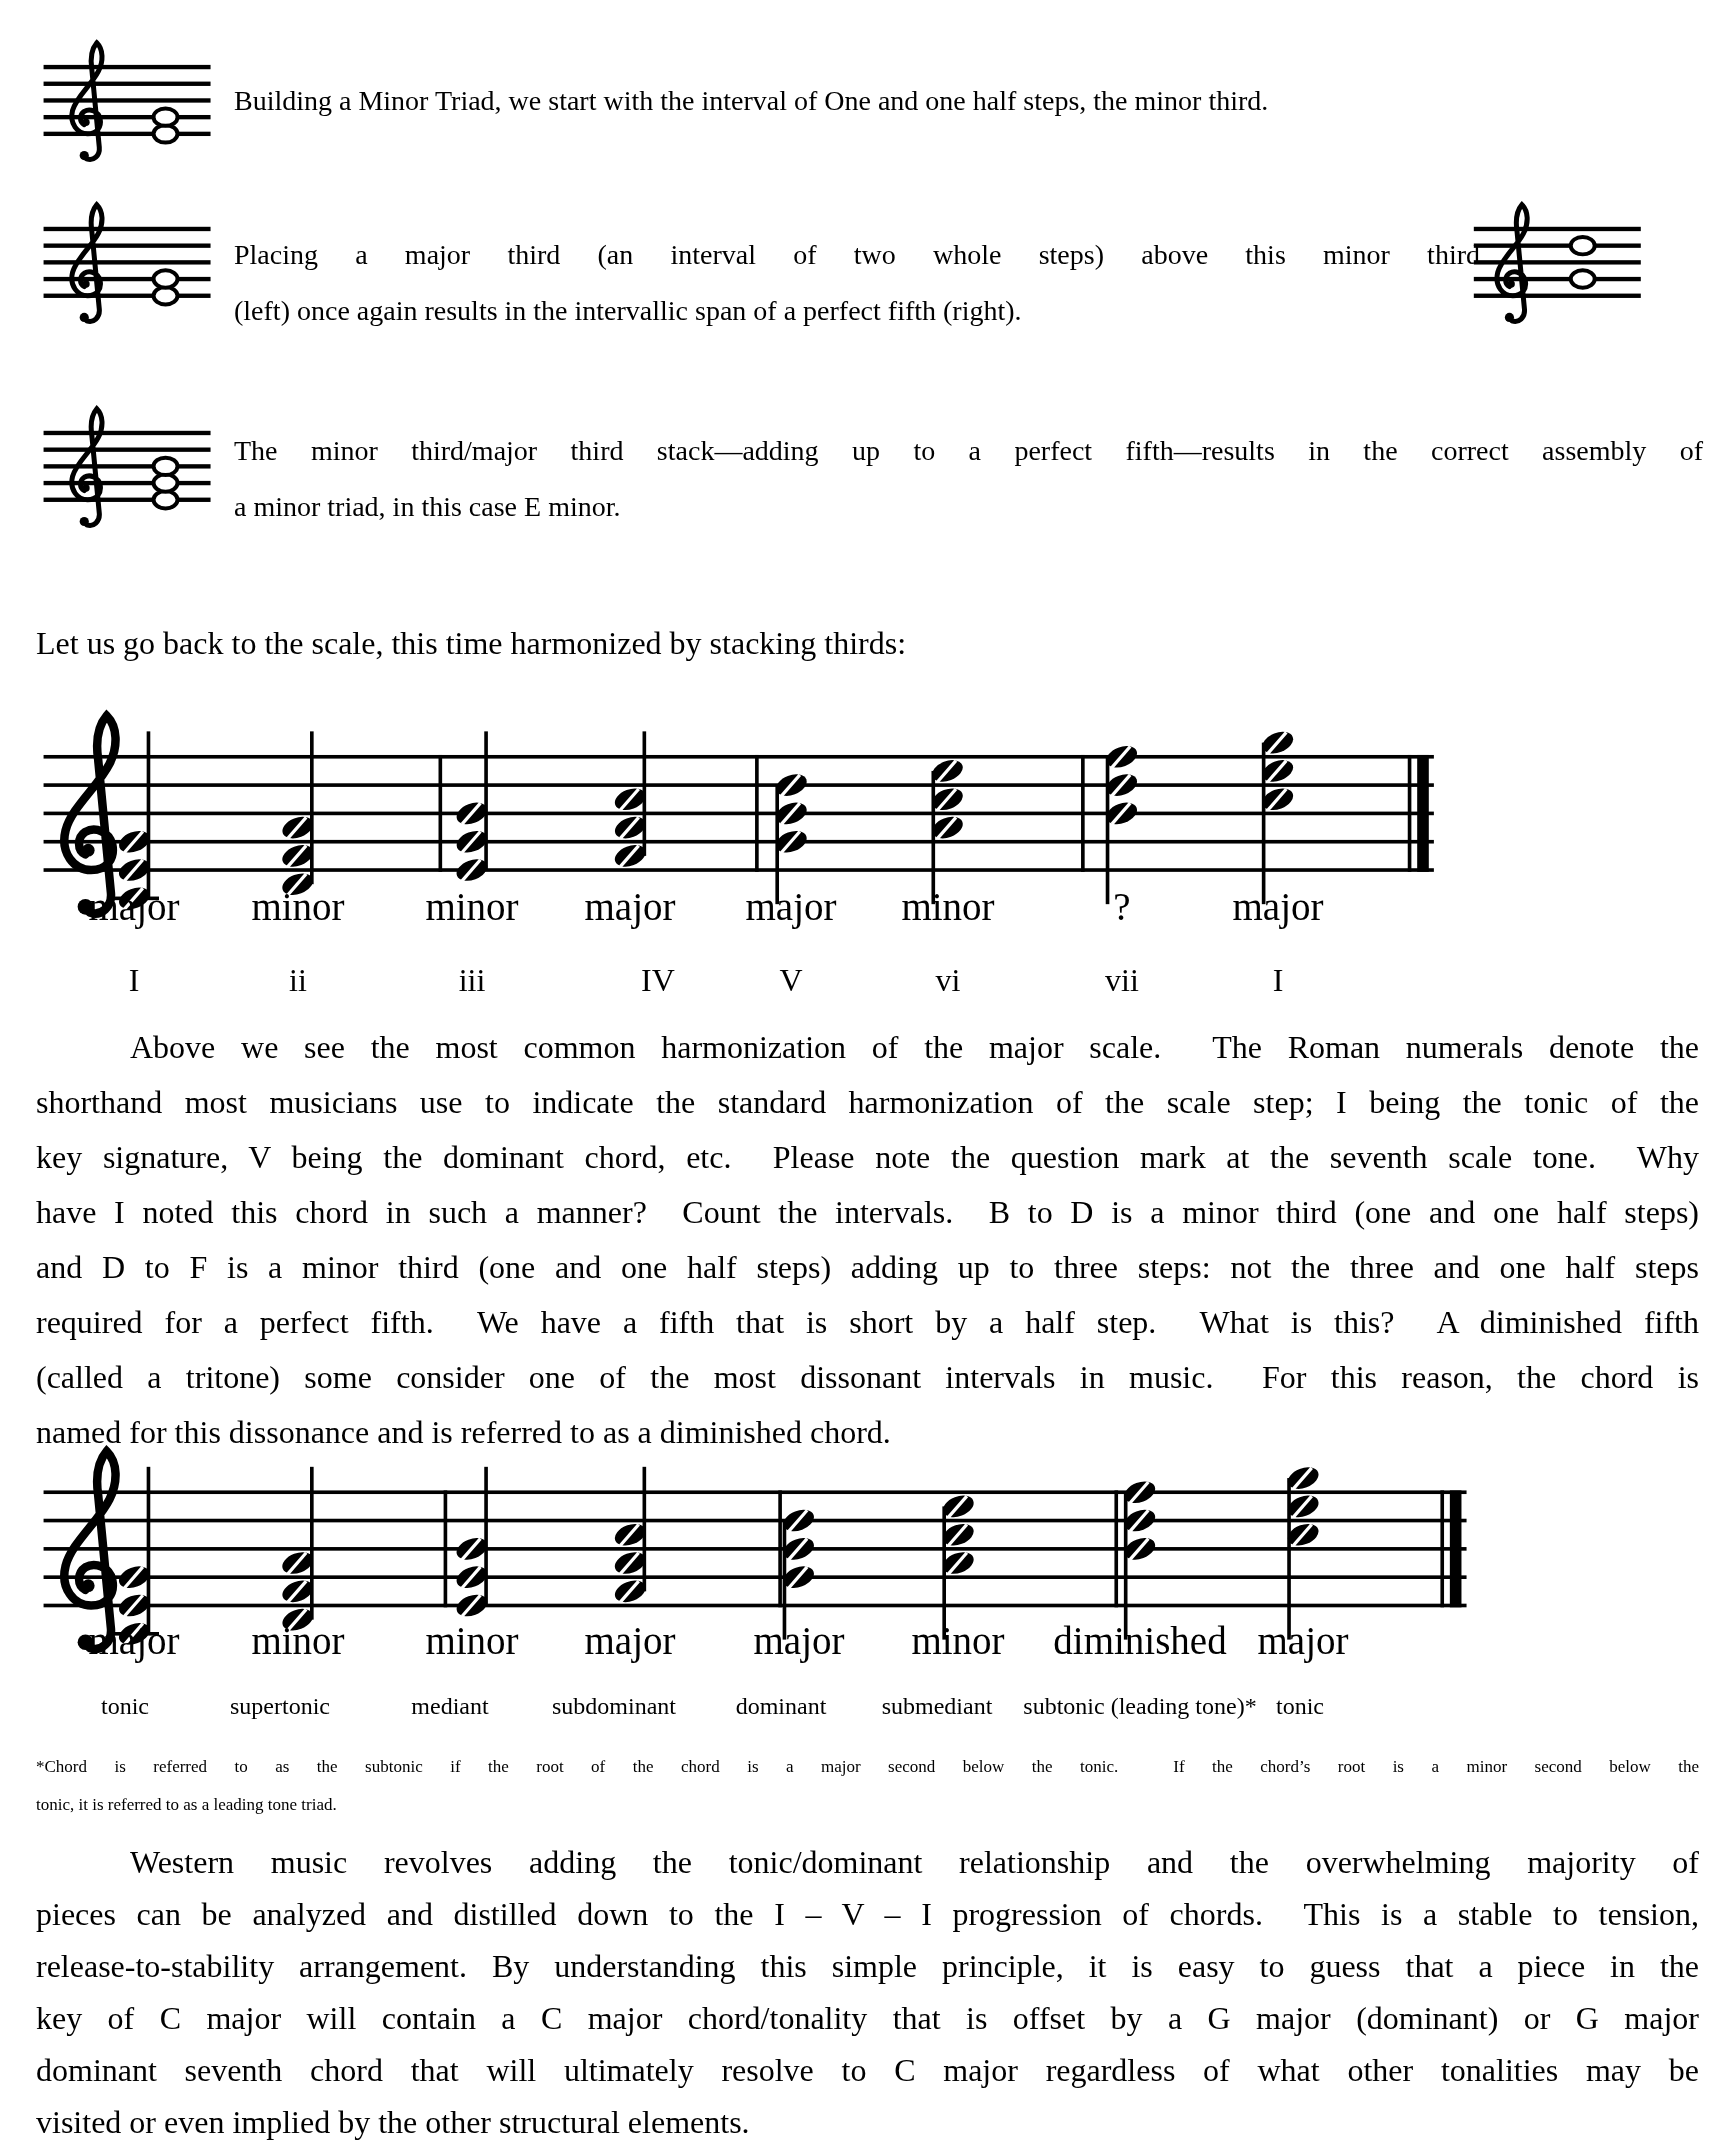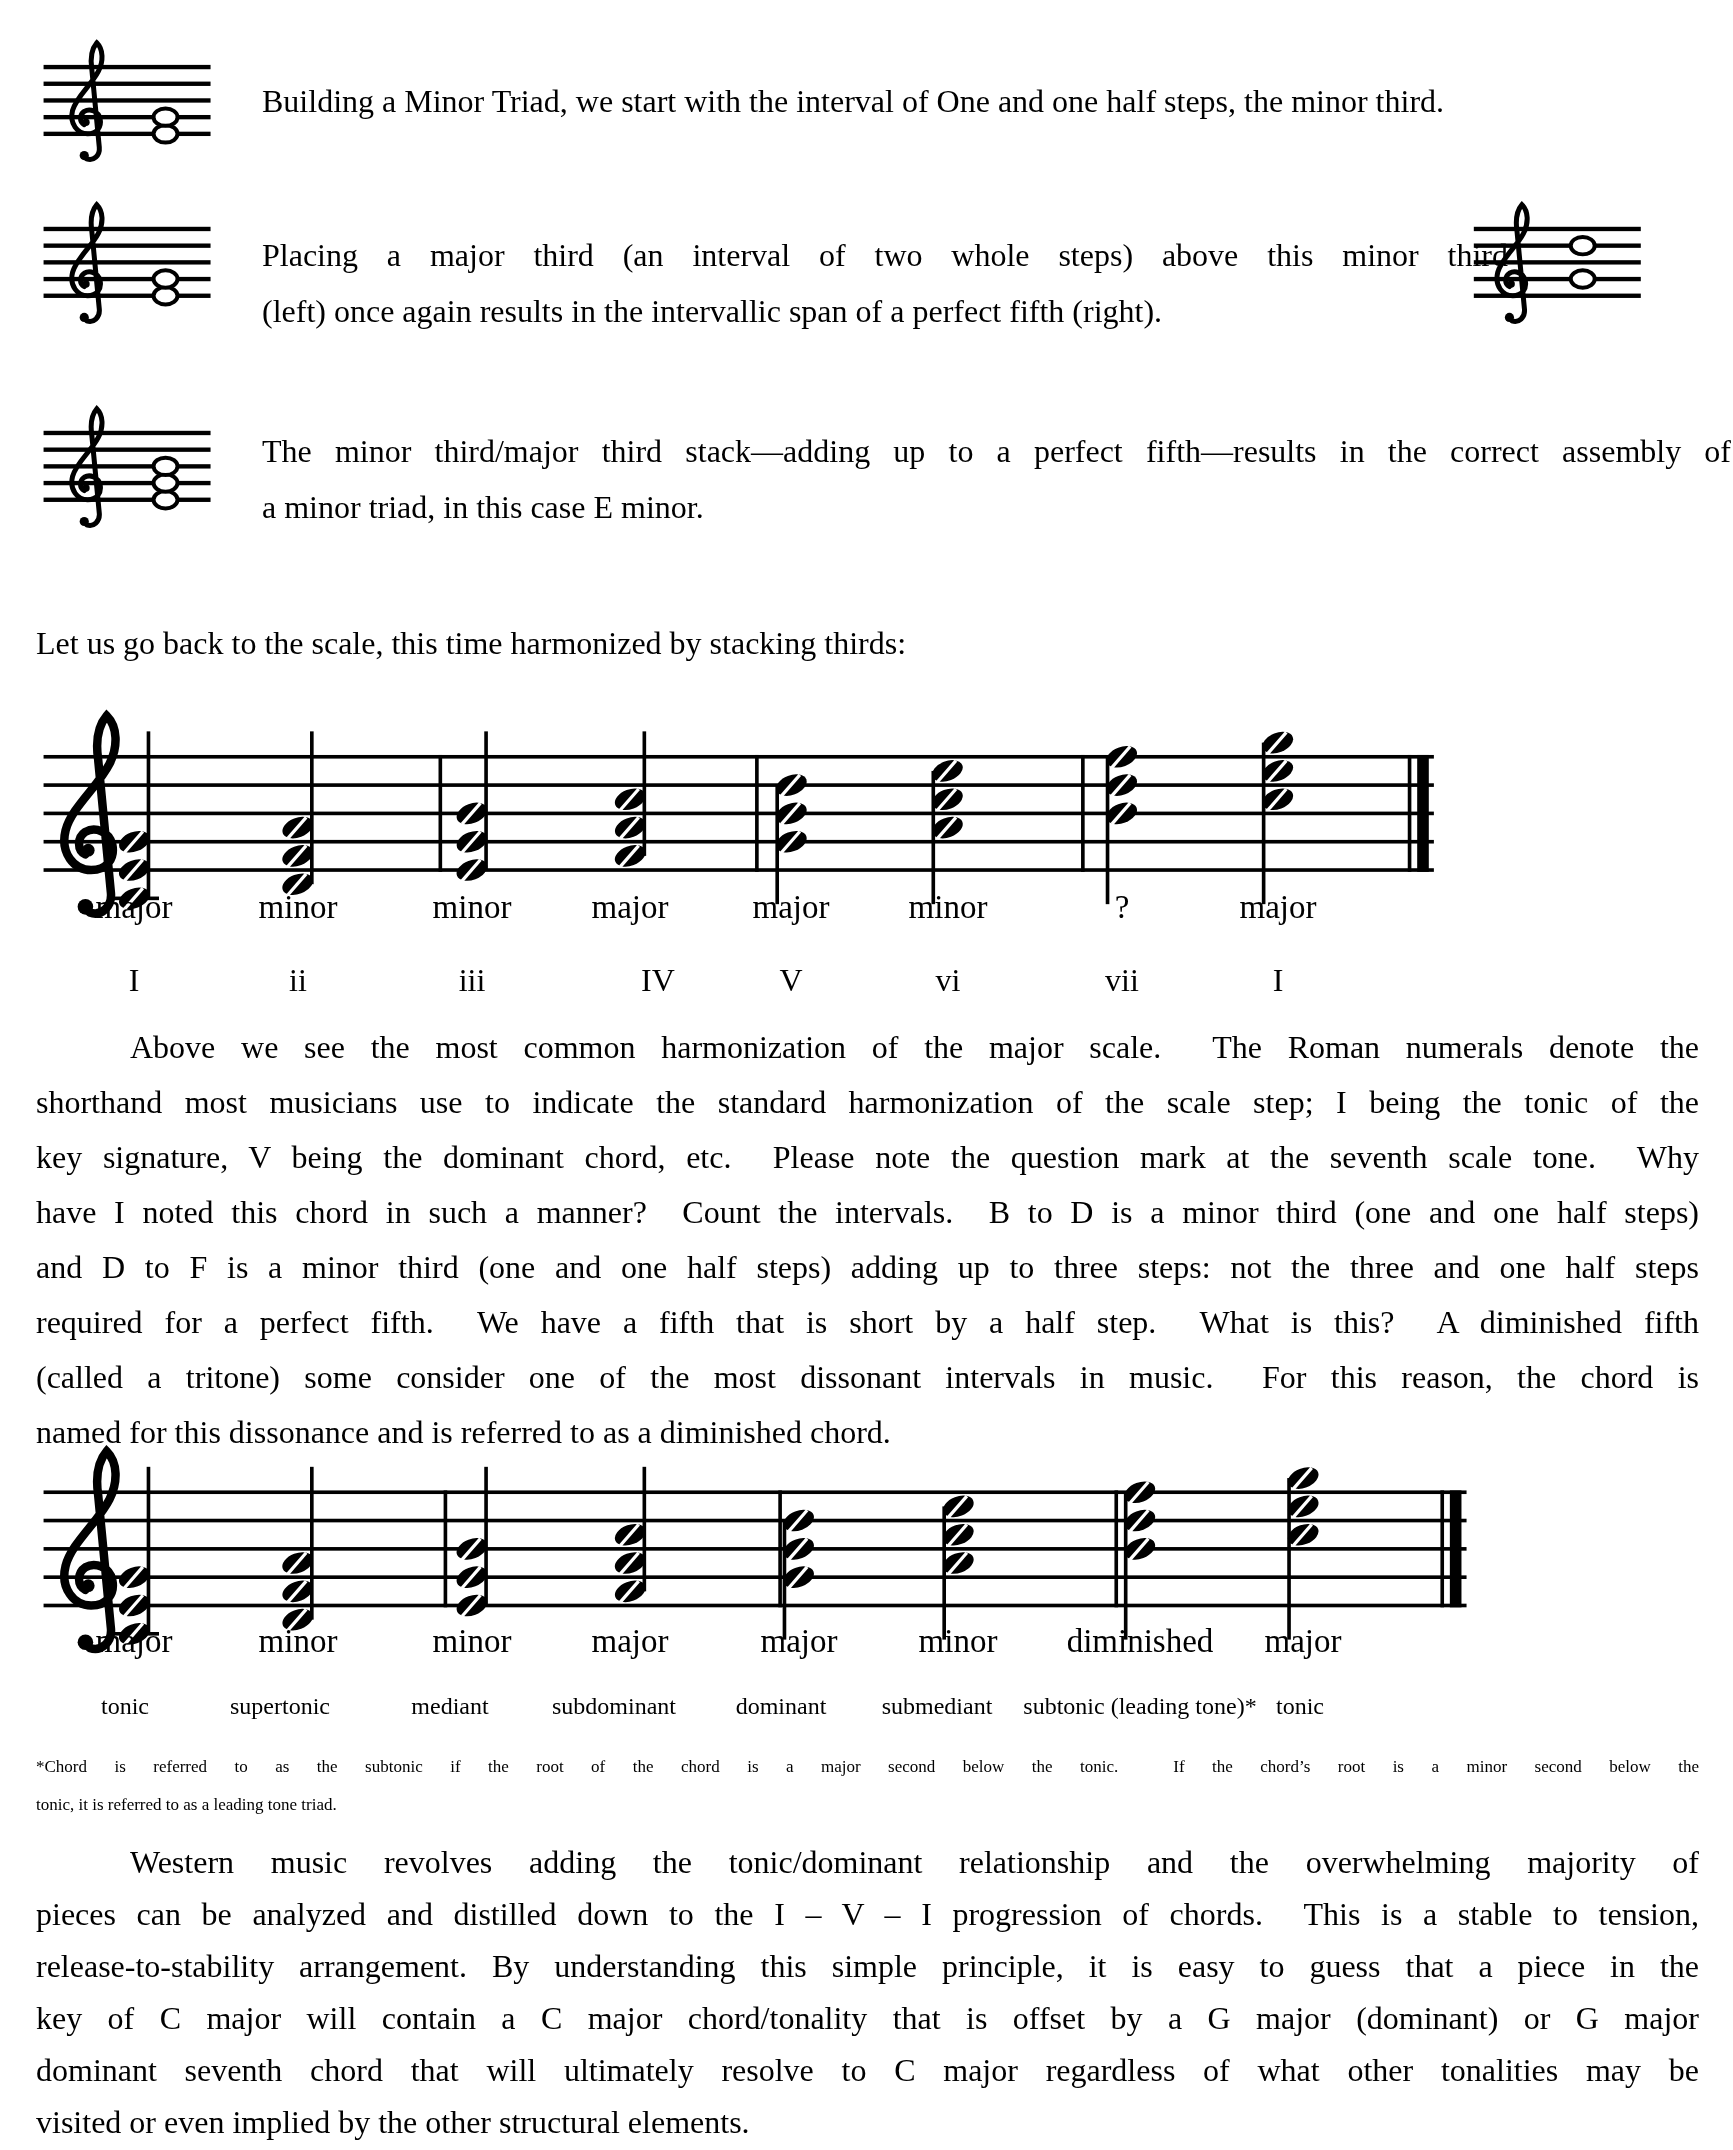--- a/index.html
+++ b/index.html
@@ -2,27 +2,27 @@
 <html style="font-size:11.6px"><head>
 <meta charset="utf-8">
 <style>
   html,body{margin:0;padding:0;}
   body{
     width:1733px;height:2151px;position:relative;background:#ffffff;color:#000000;
     font-family:"Liberation Serif","DejaVu Serif",serif;overflow:hidden;
   }
   .abs{position:absolute;}
   .body-text{font-size:32px;line-height:55px;}
-  .caption{font-size:32px;line-height:56px;margin-left:28px;}
+  .caption{font-size:28px;line-height:56px;}
   .jline{text-align:justify;text-align-last:justify;}
   .jline.last{text-align:justify;text-align-last:left;}
   .plain{text-align:left;}
   .indent{padding-left:94px;}
   .label-row span{position:absolute;transform:translateX(-50%);white-space:nowrap;}
-  .quality-row{font-size:33px;line-height:36px;}
+  .quality-row{font-size:39px;line-height:36px;}
   .numeral-row{font-size:32px;line-height:36px;}
   .function-row{font-size:24px;line-height:29px;}
   .footnote{font-size:17px;line-height:38px;}
   .para2{line-height:52px;}
   svg{position:absolute;left:0;top:0;}
 </style>
 </head>
 <body>
 
 <svg id="music-layer" width="1733" height="2151" viewBox="0 0 2387 2962">

